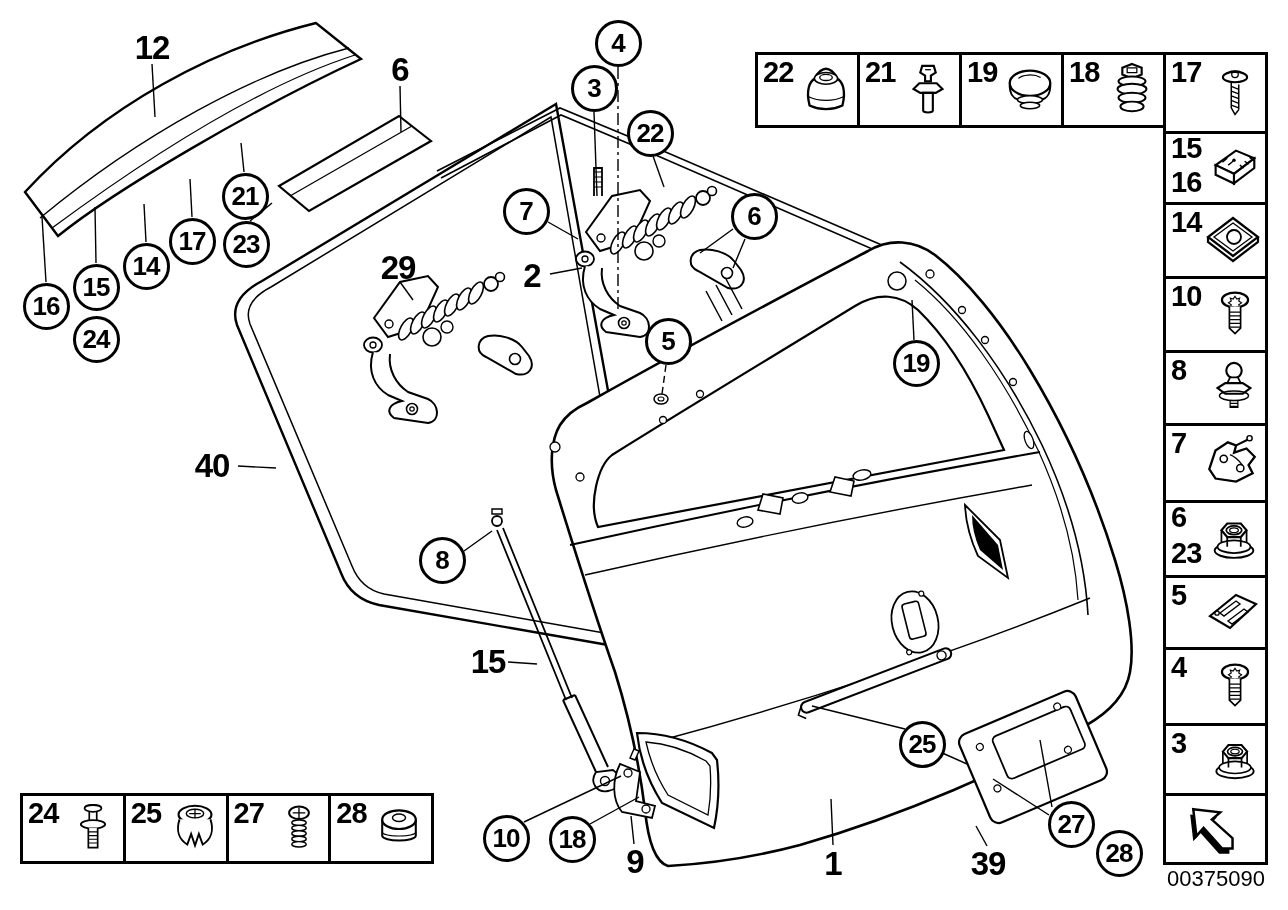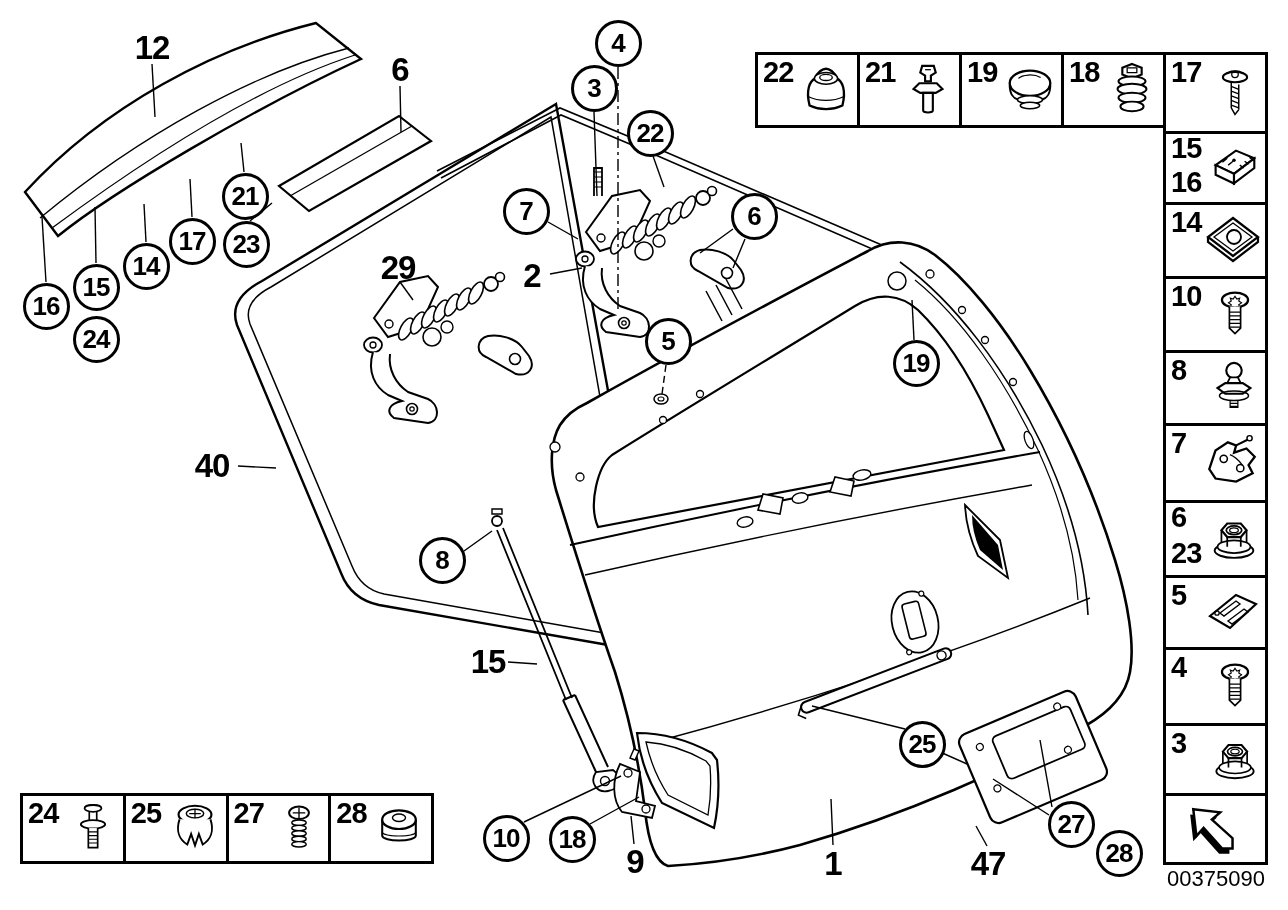--- a/index.html
+++ b/index.html
@@ -374,21 +374,21 @@
     </div>
 
 <div class="lbl" style="left:152px;top:48px">12</div>
 <div class="lbl" style="left:400px;top:70px">6</div>
 <div class="lbl" style="left:398px;top:268px">29</div>
 <div class="lbl" style="left:532px;top:276px">2</div>
 <div class="lbl" style="left:212px;top:466px">40</div>
 <div class="lbl" style="left:488px;top:662px">15</div>
 <div class="lbl" style="left:635px;top:862px">9</div>
 <div class="lbl" style="left:833px;top:864px">1</div>
-<div class="lbl" style="left:988px;top:864px">47</div>
+<div class="lbl" style="left:988px;top:864px">39</div>
 
 <div class="boxrow" style="left:755px;top:52px;width:411px;height:76px">
   <div class="cell">
     <span class="num">22</span>
     <svg class="ico" width="58" height="58">
           <use href="#i-rubber-buffer"></use>
         </svg>
   </div>
   <div class="cell">
     <span class="num">21</span>

